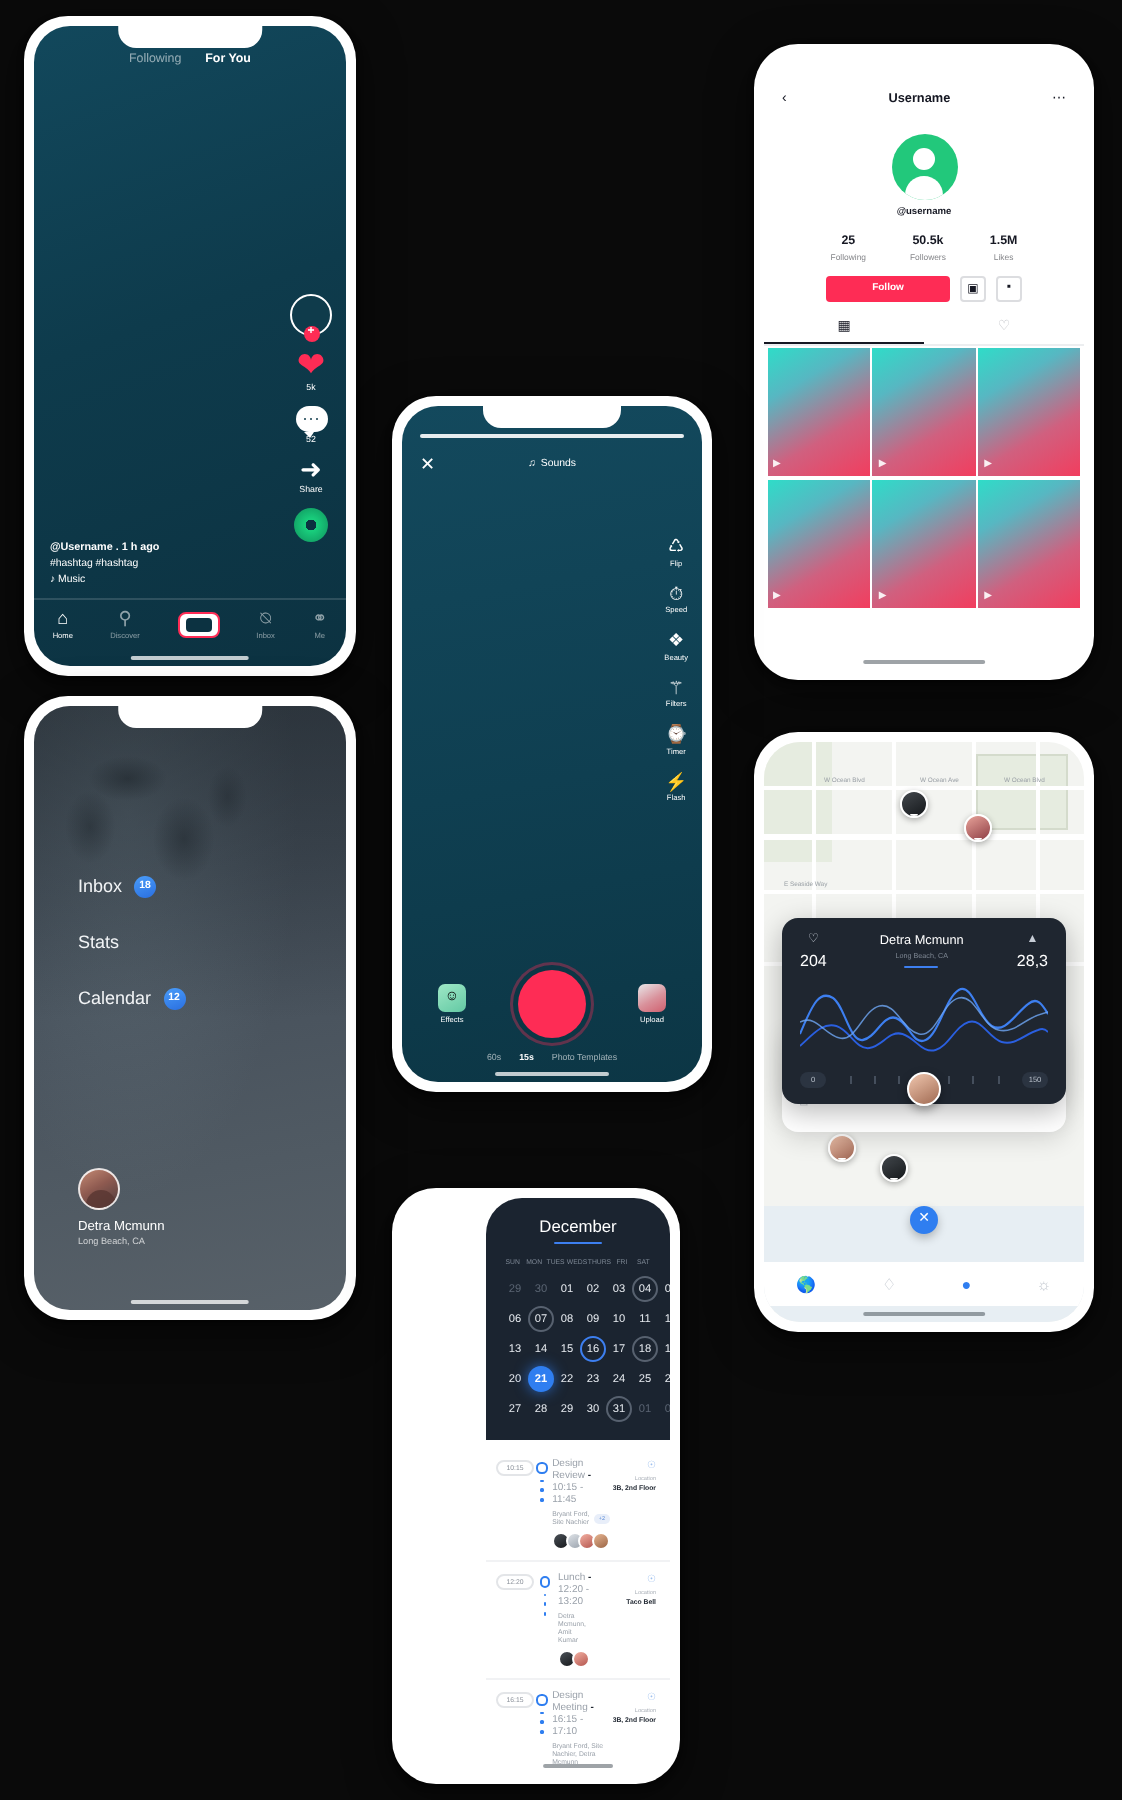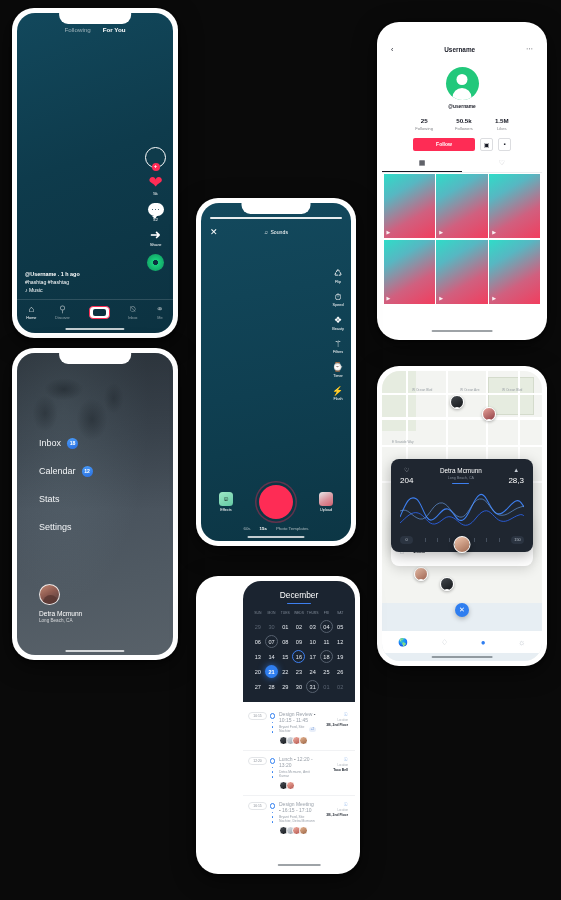--- a/index.html
+++ b/index.html
@@ -330,21 +330,21 @@
   }
   .mp-nav {
     position:absolute; left:0; right:0; bottom:8px; height:22px; z-index:18;
     background:#fff;
     display:flex; align-items:center; justify-content:space-around;
   }
   .mp-nav .g { font-size:8px; color:#c3c8cf; }
   .mp-nav .g.on { color:#2f7ef0; }
 
   
-  #phone-cal { left:196px; top:576px; width:164px; height:298px;padding-left:47px; }
+  #phone-cal { left:196px; top:594px; width:144px; height:298px;padding-left:47px; }
   #phone-cal .screen { background:#fff; }
   .cl-top {
     background:#1b2430; padding:9px 8px 8px; position:relative;
   }
   .cl-month { text-align:center; font-size:8.4px; color:#fff; }
   .cl-und { width:24px; height:1.4px; background:#3d7ff0; border-radius:2px; margin:3px auto 7px; }
   .cl-dow, .cl-week { display:grid; grid-template-columns:repeat(7,1fr); }
   .cl-dow div { text-align:center; font-size:3.4px; color:#7d8794; padding-bottom:4px; }
   .cl-cell {
     height:15px; display:flex; align-items:center; justify-content:center;
@@ -536,28 +536,25 @@
     <div class="screen">
       <div class="mn-veg"></div>
       <div class="notch"></div>
 
       <div class="mn-items">
         <div class="mn-row">
           <span class="lbl">Inbox</span>
           <span class="mn-badge">18</span>
         </div>
         <div class="mn-row">
+          <span class="lbl">Stats</span>
+        </div>
+        <div class="mn-row">
           <span class="lbl">Calendar</span>
           <span class="mn-badge">12</span>
-        </div>
-        <div class="mn-row">
-          <span class="lbl">Stats</span>
-        </div>
-        <div class="mn-row">
-          <span class="lbl">Settings</span>
         </div>
       </div>
 
       <div class="mn-user">
         <div class="mn-ava"></div>
         <div class="mn-name">Detra Mcmunn</div>
         <div class="mn-loc">Long Beach, CA</div>
       </div>
       <div class="homebar"></div>
     </div>

